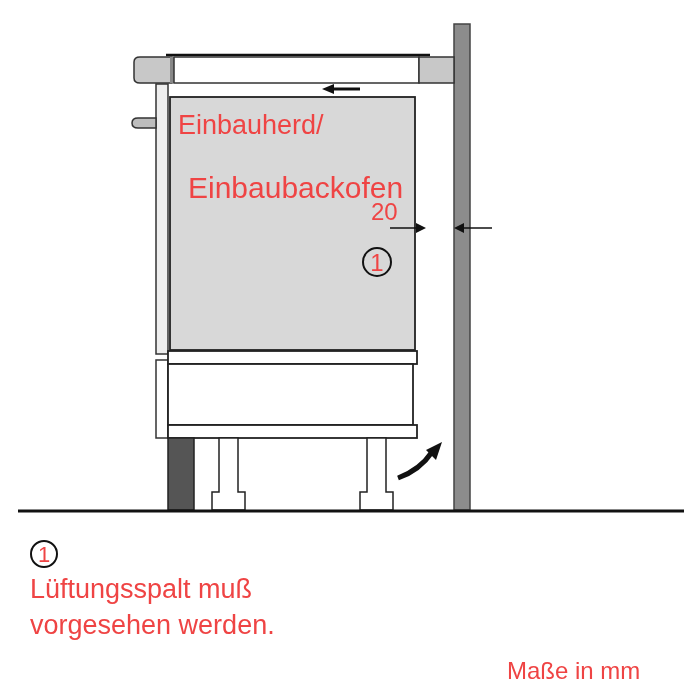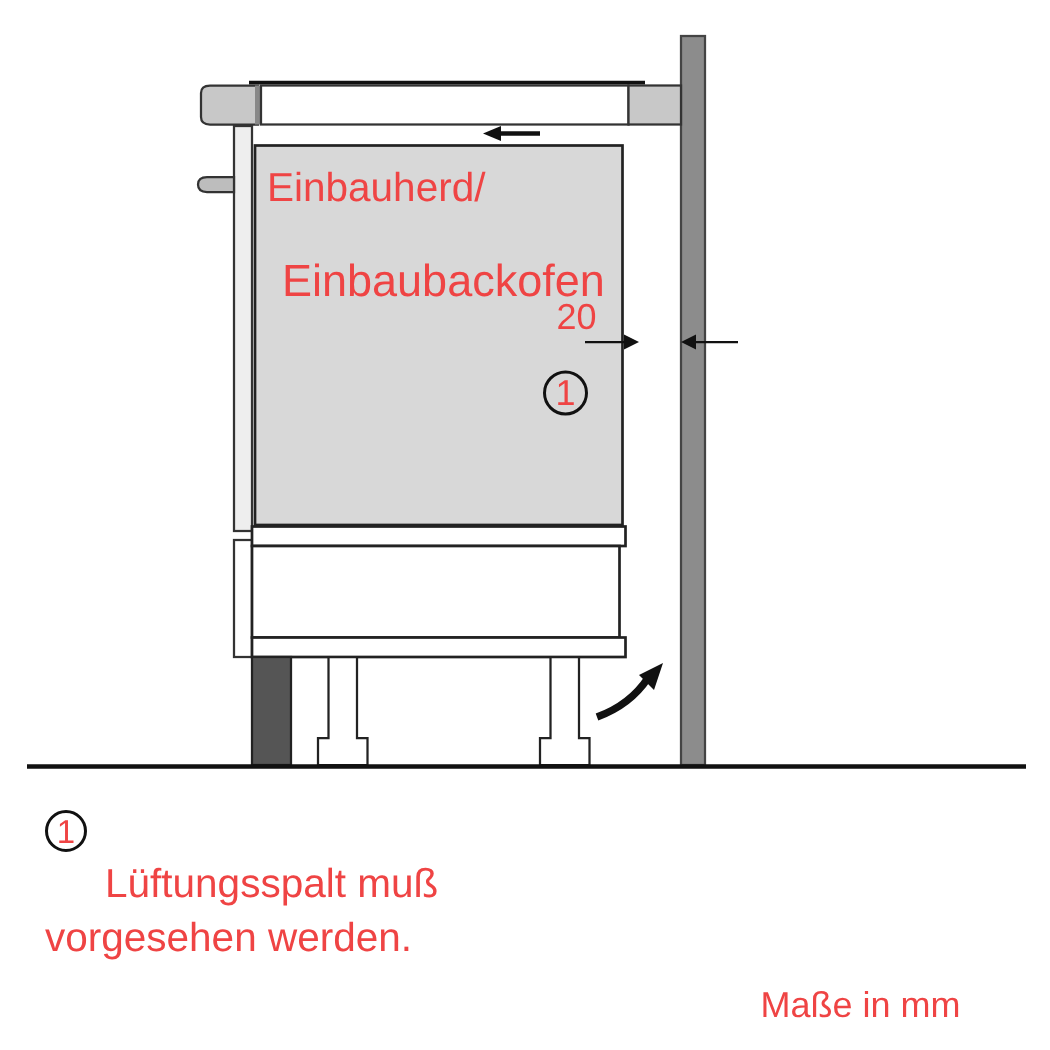--- a/index.html
+++ b/index.html
@@ -55,16 +55,16 @@
 <div class="label" style="left:178px; top:110px; font-size:27px;">Einbauherd/</div>
 <div class="label" style="left:188px; top:146px; font-size:30px;margin-top:25px;">Einbaubackofen</div>
 <div class="label" style="left:371px; top:198px; font-size:24px;">20</div>
 <div class="label" style="left:362px; top:247px;">
   <span class="circ" style="width:30px;height:30px;line-height:27px;font-size:24px;">1</span>
 </div>
 
 <div class="label" style="left:30px; top:540px;">
   <span class="circ" style="width:28px;height:28px;line-height:25px;font-size:22px;">1</span>
 </div>
-<div class="label" style="left:30px; top:574px; font-size:27px;margin-left:40px;">Lüftungsspalt muß</div>
+<div class="label" style="left:30px; top:574px; font-size:27px;">Lüftungsspalt muß</div>
 <div class="label" style="left:30px; top:610px; font-size:27px;text-align:center;">vorgesehen werden.</div>
 
 <div class="label" style="left:507px; top:657px; font-size:24px;">Maße in mm</div>
 
 </body></html>

